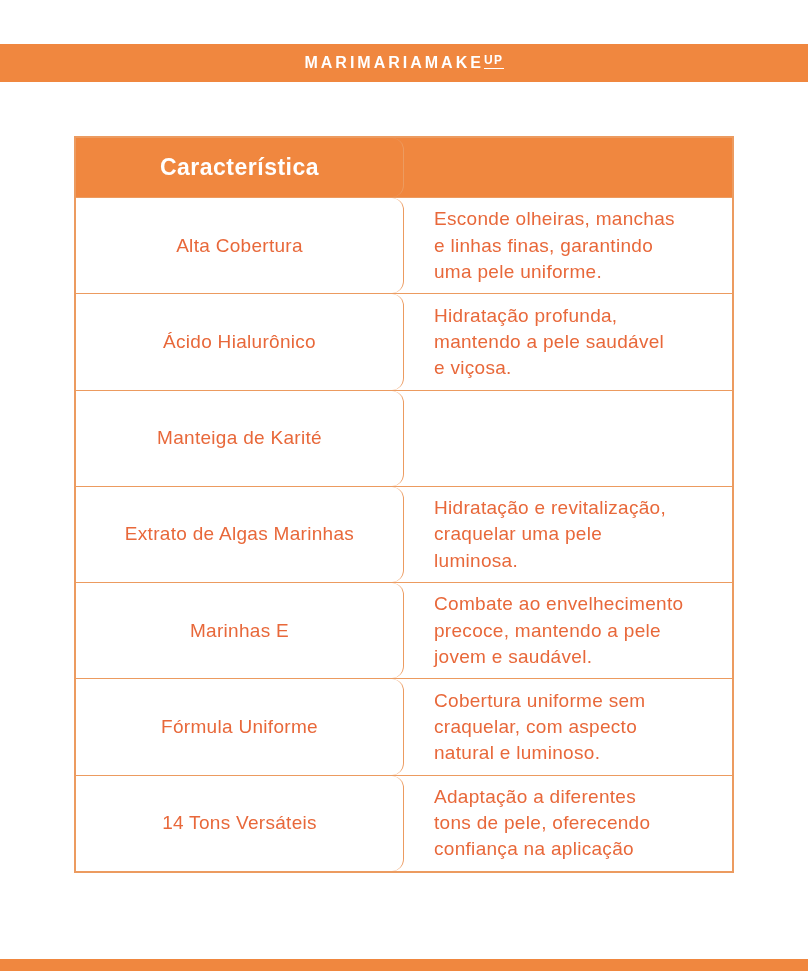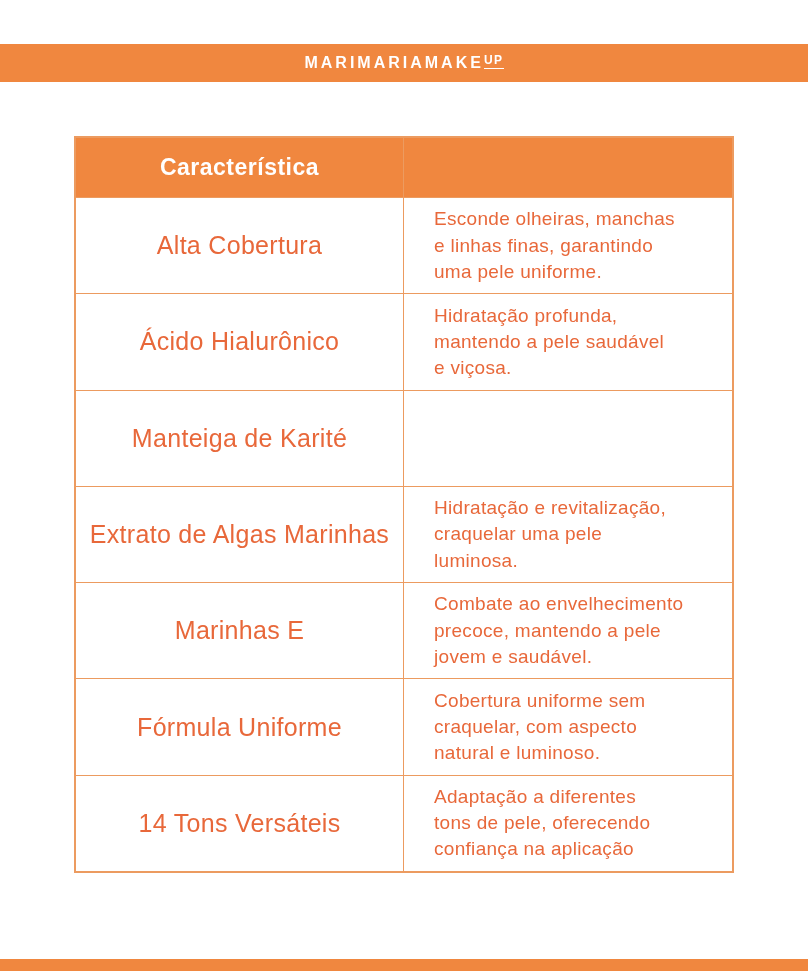--- a/index.html
+++ b/index.html
@@ -31,29 +31,29 @@
     border: 2px solid #EC9B60;
     display: flex; flex-direction: column;
     background: #ffffff;
   }
   .row { display: flex; flex: 1; border-top: 1px solid #EC9B60; }
   .row.thead {
     flex: none; height: 59px; border-top: none;
     background: #F0873F;
   }
   .cell {
-    width: 50%; display: flex; align-items: center; justify-content: center;
+    width: 50%; display: flex; align-items: center; justify-content: center; border-radius: 12px;
   }
   .cell:first-child { border-right: 1px solid #EC9B60; }
   .th {
     color: #ffffff; font-size: 23px; font-weight: 700;
     letter-spacing: 0.5px;
   }
   .feature {
-    color: #E8683A; font-size: 25px; letter-spacing: 0.3px;
+    color: #E8683A; font-size: 19px; letter-spacing: 0.3px;
     text-align: center; padding: 0 12px;
   }
   .benefit {
     color: #E8683A; font-size: 19px; letter-spacing: 0.3px;
     justify-content: flex-start; text-align: left;
     padding-left: 30px; padding-right: 22px;
     white-space: pre-line; line-height: 1.38;
   }
   .bottombar {
     position: absolute; bottom: 0; left: 0;

